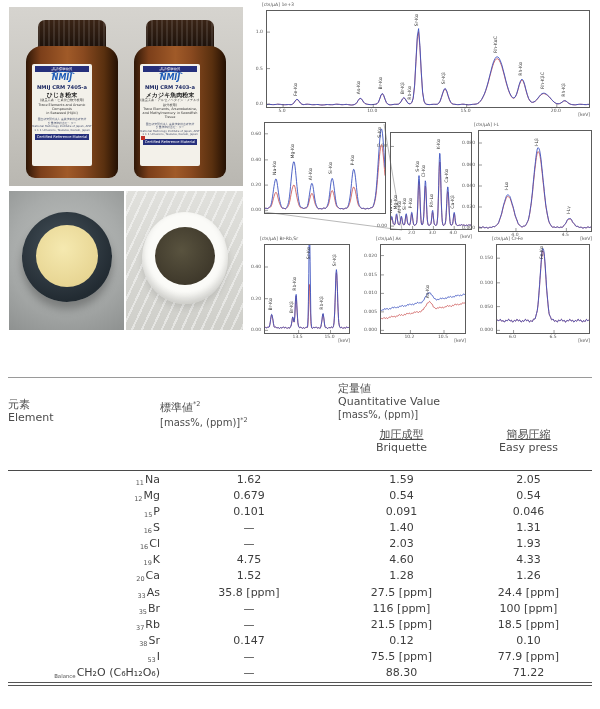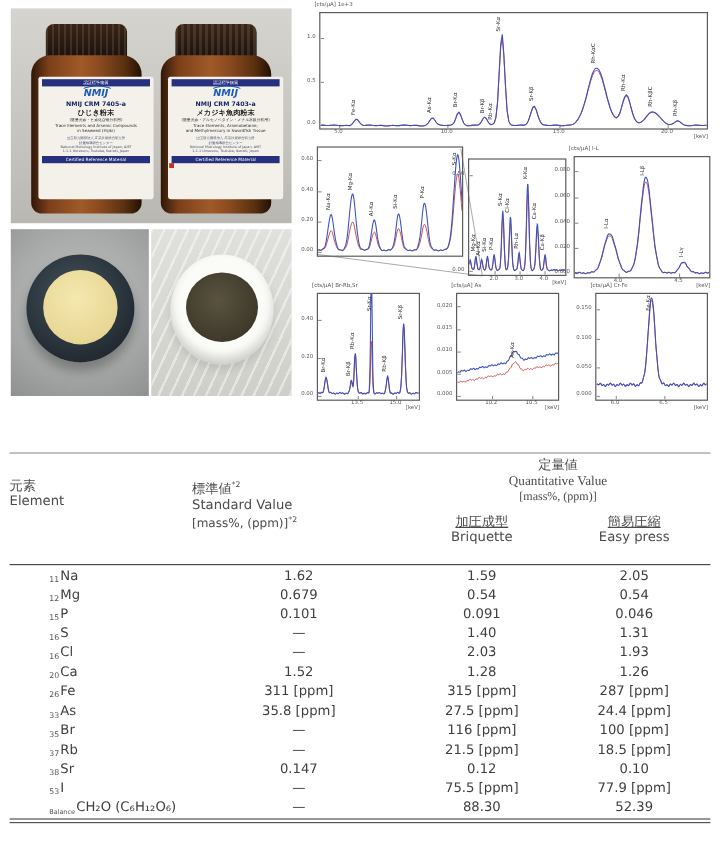--- a/index.html
+++ b/index.html
@@ -9,21 +9,21 @@
     overflow:hidden;
   }
   
   .photo-bottles{position:absolute;left:9px;top:7px;width:234px;height:179px;
     background:linear-gradient(#d6d4cf,#c3c1bb 70%,#b9b7b1);overflow:hidden;}
   .bottle{position:absolute;top:13px;width:98px;height:160px;}
   .bottle .cap{position:absolute;top:0;left:15px;width:68px;height:30px;border-radius:7px 7px 2px 2px;
     background:repeating-linear-gradient(90deg,rgba(255,255,255,.10) 0 2px,rgba(0,0,0,0) 2px 5px),linear-gradient(#3a2416,#1a100a);}
   .bottle .glass{position:absolute;top:26px;left:3px;width:92px;height:132px;border-radius:16px 16px 9px 9px;
     background:linear-gradient(90deg,#2e1707,#7c3f1a 16%,#a05a28 45%,#8a4a20 62%,#59300f 85%,#241003);}
-  .bottle .label{position:absolute;top:44px;left:9px;width:96px;height:102px;background:#f3f1ea;border-radius:2px;
+  .bottle .label{position:absolute;top:44px;left:9px;width:60px;height:102px;background:#f3f1ea;border-radius:2px;
     overflow:hidden;text-align:center;color:#222;}
   .lb-band{background:#26307c;color:#fff;font-size:3.5px;line-height:6px;height:6px;margin:2px 3px 1px;}
   .lb-logo{color:#1d5bb8;font-weight:bold;font-style:italic;font-size:8px;line-height:9px;position:relative;}
   .lb-logo::after{content:"";position:absolute;left:50%;top:-2px;width:26px;height:9px;margin-left:-13px;
     border:1px solid #1d5bb8;border-color:#1d5bb8 transparent transparent transparent;border-radius:50%;}
   .lb-code{font-size:5.2px;font-weight:bold;color:#15225e;line-height:7px;margin-top:2px;}
   .lb-jp{font-size:6px;font-weight:bold;line-height:7px;}
   .lb-jp2{font-size:3.2px;color:#333;line-height:4.5px;}
   .lb-en{font-size:3.4px;color:#333;line-height:4.2px;}
   .lb-addr{font-size:2.8px;color:#4a5370;line-height:3.6px;margin-top:3px;}
@@ -58,28 +58,28 @@
 
   
   .dataTable{position:absolute;left:8px;top:377px;width:584px;color:#3f3f3f;}
   .thead{border-top:1px solid #9a9a9a;display:grid;grid-template-columns:152px 178px 254px;
     padding-top:4px;height:88px;box-sizing:content-box;}
   .hcell{font-size:11px;color:#4b4b4b;line-height:13px;}
   .pad-top{padding-top:16px;}
   .hunit{font-size:10px;}
   .sup{font-size:6.5px;vertical-align:super;}
   .quant-group{display:flex;flex-direction:column;}
-  .quant-top{text-align:center;font-size:11px;color:#4b4b4b;line-height:13px;font-family:Liberation Serif, serif;}
+  .quant-top{font-size:11px;color:#4b4b4b;line-height:13px;}
   .quant-sub{display:flex;margin-top:7px;}
   .quant-sub .sub{flex:1;text-align:center;font-size:11px;line-height:13px;color:#4b4b4b;}
   .sub .jp{text-decoration:underline;}
   .hline{border-bottom:1.6px solid #4a4a4a;}
   .trow{display:grid;grid-template-columns:152px 178px 127px 127px;height:16.15px;align-items:center;
     font-size:11px;color:#3d3d3d;}
-  .trow .el{text-align:left;padding-left:33px;}
+  .trow .el{text-align:right;padding-left:33px;}
   .z{font-size:6.5px;color:#555;position:relative;top:2px;margin-right:1px;}
   .z.balance{font-size:5.4px;}
   .val{text-align:center;}
   .dbl{height:2px;border-top:1px solid #555;border-bottom:1px solid #555;margin-top:1px;}
 </style>
 </head>
 <body>
 
 <div class="photo-bottles">
   <div class="bottle" style="left:14px">
@@ -288,21 +288,20 @@
 </div>
 
 <div class="dataTable">
   <div class="thead hline">
     <div class="hcell pad-top">
       <div>元素</div>
       <div>Element</div>
     </div>
     <div class="hcell pad-top">
       <div><span>標準値</span><span class="sup">*2</span></div>
-      <div>Standard Value</div>
       <div class="hunit"><span>[mass%, (ppm)]</span><span class="sup">*2</span></div>
     </div>
     <div class="quant-group">
       <div class="quant-top">
         <div>定量値</div>
         <div>Quantitative Value</div>
         <div class="hunit">[mass%, (ppm)]</div>
       </div>
       <div class="quant-sub">
         <div class="sub">
@@ -341,32 +340,32 @@
         <div class="val">1.40</div>
         <div class="val">1.31</div>
       </div>
       <div class="trow">
         <div class="el"><span class="z">16</span><span class="sym">Cl</span></div>
         <div class="val">—</div>
         <div class="val">2.03</div>
         <div class="val">1.93</div>
       </div>
       <div class="trow">
+        <div class="el"><span class="z">19</span><span class="sym">K</span></div>
+        <div class="val">4.75</div>
+        <div class="val">4.60</div>
+        <div class="val">4.33</div>
+      </div>
+      <div class="trow">
         <div class="el"><span class="z">20</span><span class="sym">Ca</span></div>
         <div class="val">1.52</div>
         <div class="val">1.28</div>
         <div class="val">1.26</div>
       </div>
       <div class="trow">
-        <div class="el"><span class="z">26</span><span class="sym">Fe</span></div>
-        <div class="val">311 [ppm]</div>
-        <div class="val">315 [ppm]</div>
-        <div class="val">287 [ppm]</div>
-      </div>
-      <div class="trow">
         <div class="el"><span class="z">33</span><span class="sym">As</span></div>
         <div class="val">35.8 [ppm]</div>
         <div class="val">27.5 [ppm]</div>
         <div class="val">24.4 [ppm]</div>
       </div>
       <div class="trow">
         <div class="el"><span class="z">35</span><span class="sym">Br</span></div>
         <div class="val">—</div>
         <div class="val">116 [ppm]</div>
         <div class="val">100 [ppm]</div>
@@ -386,17 +385,17 @@
       <div class="trow">
         <div class="el"><span class="z">53</span><span class="sym">I</span></div>
         <div class="val">—</div>
         <div class="val">75.5 [ppm]</div>
         <div class="val">77.9 [ppm]</div>
       </div>
       <div class="trow">
         <div class="el"><span class="z balance">Balance</span><span class="sym">CH₂O (C₆H₁₂O₆)</span></div>
         <div class="val">—</div>
         <div class="val">88.30</div>
-        <div class="val">52.39</div>
+        <div class="val">71.22</div>
       </div>
     </div>
   <div class="dbl"></div>
 </div>
 
 </body></html>

